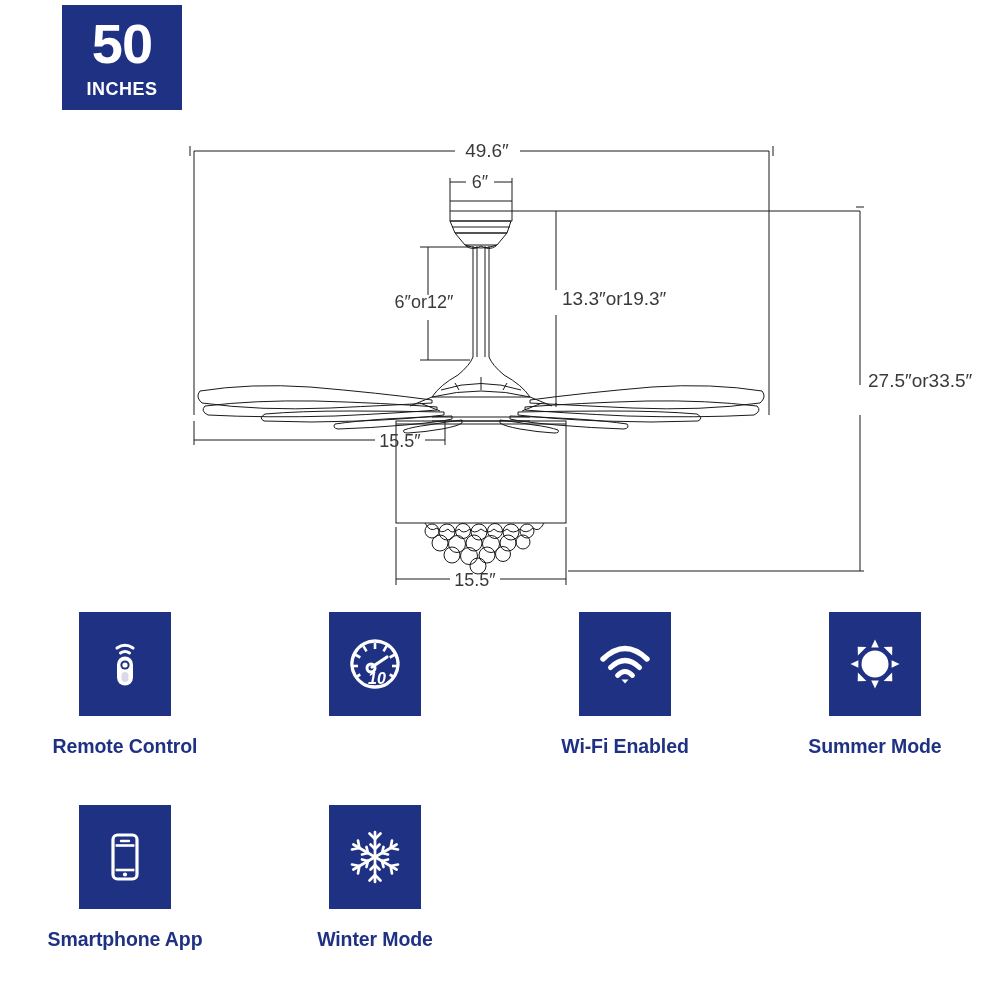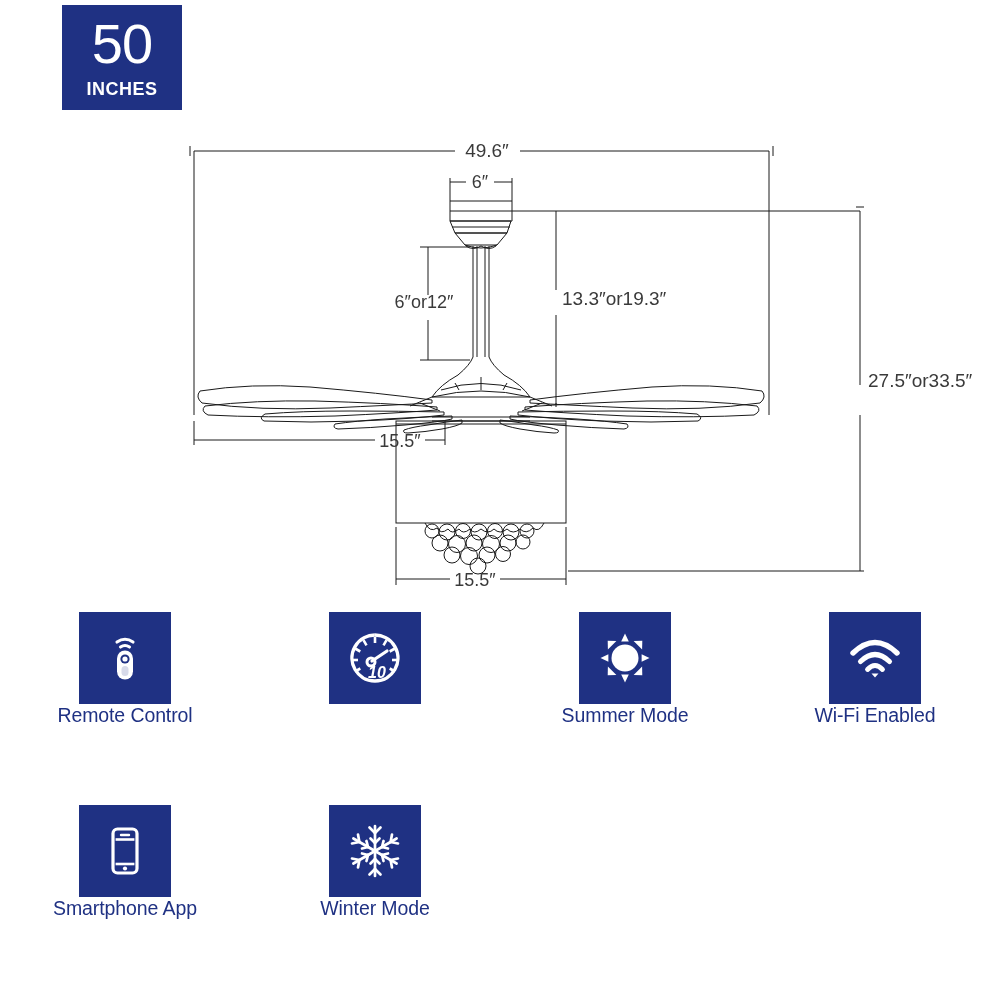--- a/index.html
+++ b/index.html
@@ -26,21 +26,21 @@
     color: #ffffff;
     display: flex;
     flex-direction: column;
     align-items: center;
     justify-content: center;
     box-sizing: border-box;
     padding-top: 2px;
   }
   #size-badge .badge-number {
     font-size: 56px;
-    font-weight: normal;
+    font-weight: bold;
     line-height: 0.95;
     letter-spacing: -1px;
   }
   #size-badge .badge-unit {
     font-size: 18px;
     font-weight: bold;
     letter-spacing: 0.5px;
     margin-top: 8px;
   }
 
@@ -66,30 +66,31 @@
     grid-template-rows: repeat(2, 1fr);
   }
   .feature-cell {
     display: flex;
     flex-direction: column;
     align-items: center;
     justify-content: flex-start;
   }
   .feature-tile {
     width: 92px;
-    height: 92px;
+    height: 104px;
     background: #1f3183;
     display: flex;
     align-items: center;
     justify-content: center;
   }
   .feature-label {
+    margin-top: 19px;
     font-size: 19.5px;
     color: #1f3183;
-    font-weight: normal;
+    font-weight: bold;
     text-align: right;
     white-space: nowrap;
     letter-spacing: -0.1px;
   }
 
   .dim-text {
     font-family: "Liberation Sans", sans-serif;
   }
 </style>
 </head>
@@ -283,53 +284,53 @@
         </g>
         <line x1="27" y1="33" x2="42" y2="23" stroke="#ffffff" stroke-width="3.2" stroke-linecap="round"></line>
         <circle cx="26" cy="34" r="4" fill="none" stroke="#ffffff" stroke-width="3"></circle>
         <text x="32" y="50" font-family="Liberation Sans, sans-serif" font-size="16" font-style="italic" font-weight="bold" fill="#ffffff" text-anchor="middle">10</text>
       </svg>
     </div>
   </div>
 
   <div class="feature-cell">
     <div class="feature-tile">
+      <svg width="60" height="58" viewBox="0 0 60 58">
+        <g fill="none" stroke="#ffffff" stroke-linecap="round">
+          <path d="M8 24 Q30 3 52 24" stroke-width="5.4"></path>
+          <path d="M15.5 32.5 Q30 18.5 44.5 32.5" stroke-width="5.1"></path>
+          <path d="M22.5 40.5 Q30 32.5 37.5 40.5" stroke-width="4.8"></path>
+        </g>
+        <path d="M26.5 44.5 L30 48.5 L33.5 44.5 Z" fill="#ffffff"></path>
+      </svg>
+    </div>
+    <div class="feature-label">Wi-Fi Enabled</div>
+  </div>
+
+  <div class="feature-cell">
+    <div class="feature-tile">
       <svg width="60" height="60" viewBox="0 0 60 60">
         <circle cx="30" cy="30" r="13.5" fill="#ffffff"></circle>
         <g fill="#ffffff">
           <polygon points="30,5.5 26.2,13.4 33.8,13.4"></polygon>
           <polygon points="30,54.5 26.2,46.6 33.8,46.6"></polygon>
           <polygon points="5.5,30 13.4,26.2 13.4,33.8"></polygon>
           <polygon points="54.5,30 46.6,26.2 46.6,33.8"></polygon>
           <polygon points="12.7,12.7 12.9,21.4 21.4,12.9"></polygon>
           <polygon points="47.3,12.7 38.6,12.9 47.1,21.4"></polygon>
           <polygon points="12.7,47.3 21.4,47.1 12.9,38.6"></polygon>
           <polygon points="47.3,47.3 47.1,38.6 38.6,47.1"></polygon>
         </g>
       </svg>
     </div>
     <div class="feature-label">Summer Mode</div>
   </div>
 
   <div class="feature-cell">
     <div class="feature-tile">
-      <svg width="60" height="58" viewBox="0 0 60 58">
-        <g fill="none" stroke="#ffffff" stroke-linecap="round">
-          <path d="M8 24 Q30 3 52 24" stroke-width="5.4"></path>
-          <path d="M15.5 32.5 Q30 18.5 44.5 32.5" stroke-width="5.1"></path>
-          <path d="M22.5 40.5 Q30 32.5 37.5 40.5" stroke-width="4.8"></path>
-        </g>
-        <path d="M26.5 44.5 L30 48.5 L33.5 44.5 Z" fill="#ffffff"></path>
-      </svg>
-    </div>
-    <div class="feature-label">Wi-Fi Enabled</div>
-  </div>
-
-  <div class="feature-cell">
-    <div class="feature-tile">
       <svg width="58" height="58" viewBox="0 0 58 58">
         <rect x="17" y="7" width="24" height="44" rx="4.5" fill="none" stroke="#ffffff" stroke-width="3.2"></rect>
         <line x1="25" y1="13" x2="33" y2="13" stroke="#ffffff" stroke-width="2.4" stroke-linecap="round"></line>
         <line x1="19.6" y1="17.5" x2="38.4" y2="17.5" stroke="#ffffff" stroke-width="2.6"></line>
         <line x1="19.6" y1="42" x2="38.4" y2="42" stroke="#ffffff" stroke-width="2.6"></line>
         <circle cx="29" cy="46.5" r="2.1" fill="#ffffff"></circle>
       </svg>
     </div>
     <div class="feature-label">Smartphone App</div>
   </div>

